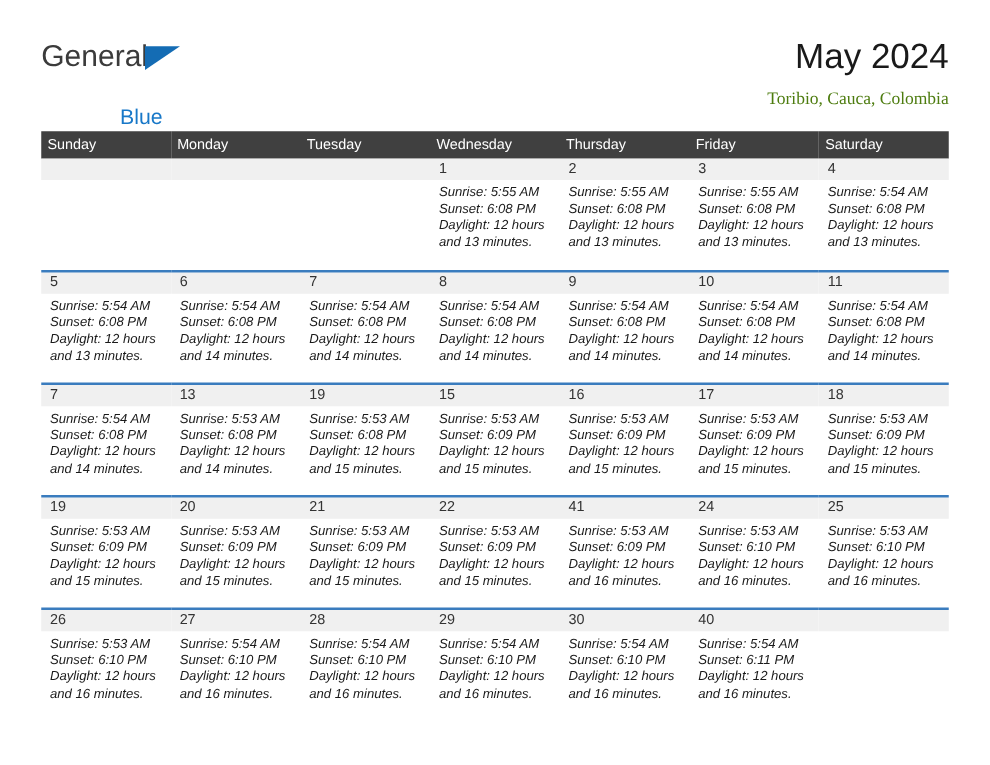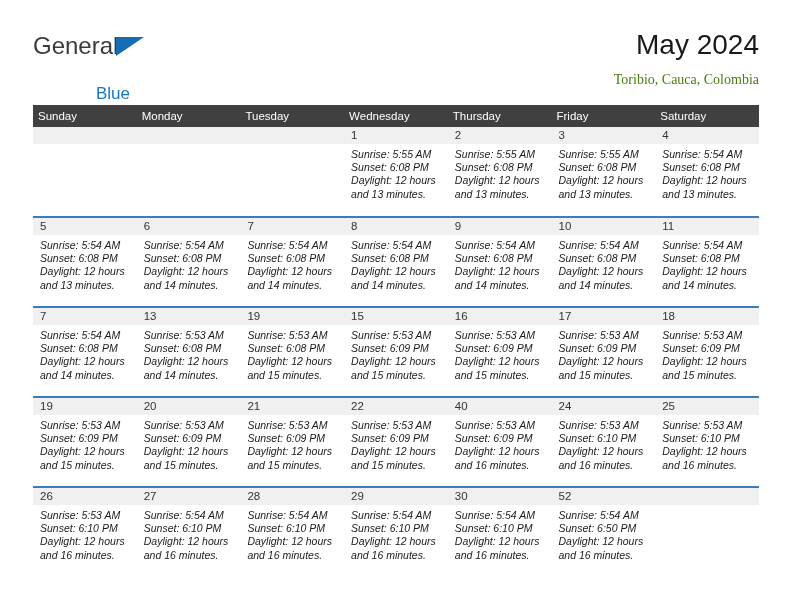--- a/index.html
+++ b/index.html
@@ -382,98 +382,98 @@
           <td>
             <span class="daynum">22</span>
             <div class="cellbody">
               <div>Sunrise: 5:53 AM</div>
               <div>Sunset: 6:09 PM</div>
               <div>Daylight: 12 hours</div>
               <div>and 15 minutes.</div>
             </div>
           </td>
           <td>
+            <span class="daynum">41</span>
+            <div class="cellbody">
+              <div>Sunrise: 5:53 AM</div>
+              <div>Sunset: 6:09 PM</div>
+              <div>Daylight: 12 hours</div>
+              <div>and 16 minutes.</div>
+            </div>
+          </td>
+          <td>
+            <span class="daynum">24</span>
+            <div class="cellbody">
+              <div>Sunrise: 5:53 AM</div>
+              <div>Sunset: 6:10 PM</div>
+              <div>Daylight: 12 hours</div>
+              <div>and 16 minutes.</div>
+            </div>
+          </td>
+          <td>
+            <span class="daynum">25</span>
+            <div class="cellbody">
+              <div>Sunrise: 5:53 AM</div>
+              <div>Sunset: 6:10 PM</div>
+              <div>Daylight: 12 hours</div>
+              <div>and 16 minutes.</div>
+            </div>
+          </td>
+        </tr>
+        <tr class="week-row">
+          <td>
+            <span class="daynum">26</span>
+            <div class="cellbody">
+              <div>Sunrise: 5:53 AM</div>
+              <div>Sunset: 6:10 PM</div>
+              <div>Daylight: 12 hours</div>
+              <div>and 16 minutes.</div>
+            </div>
+          </td>
+          <td>
+            <span class="daynum">27</span>
+            <div class="cellbody">
+              <div>Sunrise: 5:54 AM</div>
+              <div>Sunset: 6:10 PM</div>
+              <div>Daylight: 12 hours</div>
+              <div>and 16 minutes.</div>
+            </div>
+          </td>
+          <td>
+            <span class="daynum">28</span>
+            <div class="cellbody">
+              <div>Sunrise: 5:54 AM</div>
+              <div>Sunset: 6:10 PM</div>
+              <div>Daylight: 12 hours</div>
+              <div>and 16 minutes.</div>
+            </div>
+          </td>
+          <td>
+            <span class="daynum">29</span>
+            <div class="cellbody">
+              <div>Sunrise: 5:54 AM</div>
+              <div>Sunset: 6:10 PM</div>
+              <div>Daylight: 12 hours</div>
+              <div>and 16 minutes.</div>
+            </div>
+          </td>
+          <td>
+            <span class="daynum">30</span>
+            <div class="cellbody">
+              <div>Sunrise: 5:54 AM</div>
+              <div>Sunset: 6:10 PM</div>
+              <div>Daylight: 12 hours</div>
+              <div>and 16 minutes.</div>
+            </div>
+          </td>
+          <td>
             <span class="daynum">40</span>
             <div class="cellbody">
-              <div>Sunrise: 5:53 AM</div>
-              <div>Sunset: 6:09 PM</div>
-              <div>Daylight: 12 hours</div>
-              <div>and 16 minutes.</div>
-            </div>
-          </td>
-          <td>
-            <span class="daynum">24</span>
-            <div class="cellbody">
-              <div>Sunrise: 5:53 AM</div>
-              <div>Sunset: 6:10 PM</div>
-              <div>Daylight: 12 hours</div>
-              <div>and 16 minutes.</div>
-            </div>
-          </td>
-          <td>
-            <span class="daynum">25</span>
-            <div class="cellbody">
-              <div>Sunrise: 5:53 AM</div>
-              <div>Sunset: 6:10 PM</div>
-              <div>Daylight: 12 hours</div>
-              <div>and 16 minutes.</div>
-            </div>
-          </td>
-        </tr>
-        <tr class="week-row">
-          <td>
-            <span class="daynum">26</span>
-            <div class="cellbody">
-              <div>Sunrise: 5:53 AM</div>
-              <div>Sunset: 6:10 PM</div>
-              <div>Daylight: 12 hours</div>
-              <div>and 16 minutes.</div>
-            </div>
-          </td>
-          <td>
-            <span class="daynum">27</span>
-            <div class="cellbody">
-              <div>Sunrise: 5:54 AM</div>
-              <div>Sunset: 6:10 PM</div>
-              <div>Daylight: 12 hours</div>
-              <div>and 16 minutes.</div>
-            </div>
-          </td>
-          <td>
-            <span class="daynum">28</span>
-            <div class="cellbody">
-              <div>Sunrise: 5:54 AM</div>
-              <div>Sunset: 6:10 PM</div>
-              <div>Daylight: 12 hours</div>
-              <div>and 16 minutes.</div>
-            </div>
-          </td>
-          <td>
-            <span class="daynum">29</span>
-            <div class="cellbody">
-              <div>Sunrise: 5:54 AM</div>
-              <div>Sunset: 6:10 PM</div>
-              <div>Daylight: 12 hours</div>
-              <div>and 16 minutes.</div>
-            </div>
-          </td>
-          <td>
-            <span class="daynum">30</span>
-            <div class="cellbody">
-              <div>Sunrise: 5:54 AM</div>
-              <div>Sunset: 6:10 PM</div>
-              <div>Daylight: 12 hours</div>
-              <div>and 16 minutes.</div>
-            </div>
-          </td>
-          <td>
-            <span class="daynum">52</span>
-            <div class="cellbody">
-              <div>Sunrise: 5:54 AM</div>
-              <div>Sunset: 6:50 PM</div>
+              <div>Sunrise: 5:54 AM</div>
+              <div>Sunset: 6:11 PM</div>
               <div>Daylight: 12 hours</div>
               <div>and 16 minutes.</div>
             </div>
           </td>
           <td class="empty">
             <span class="daynum"></span>
           </td>
         </tr>
       </tbody>
   </table>

